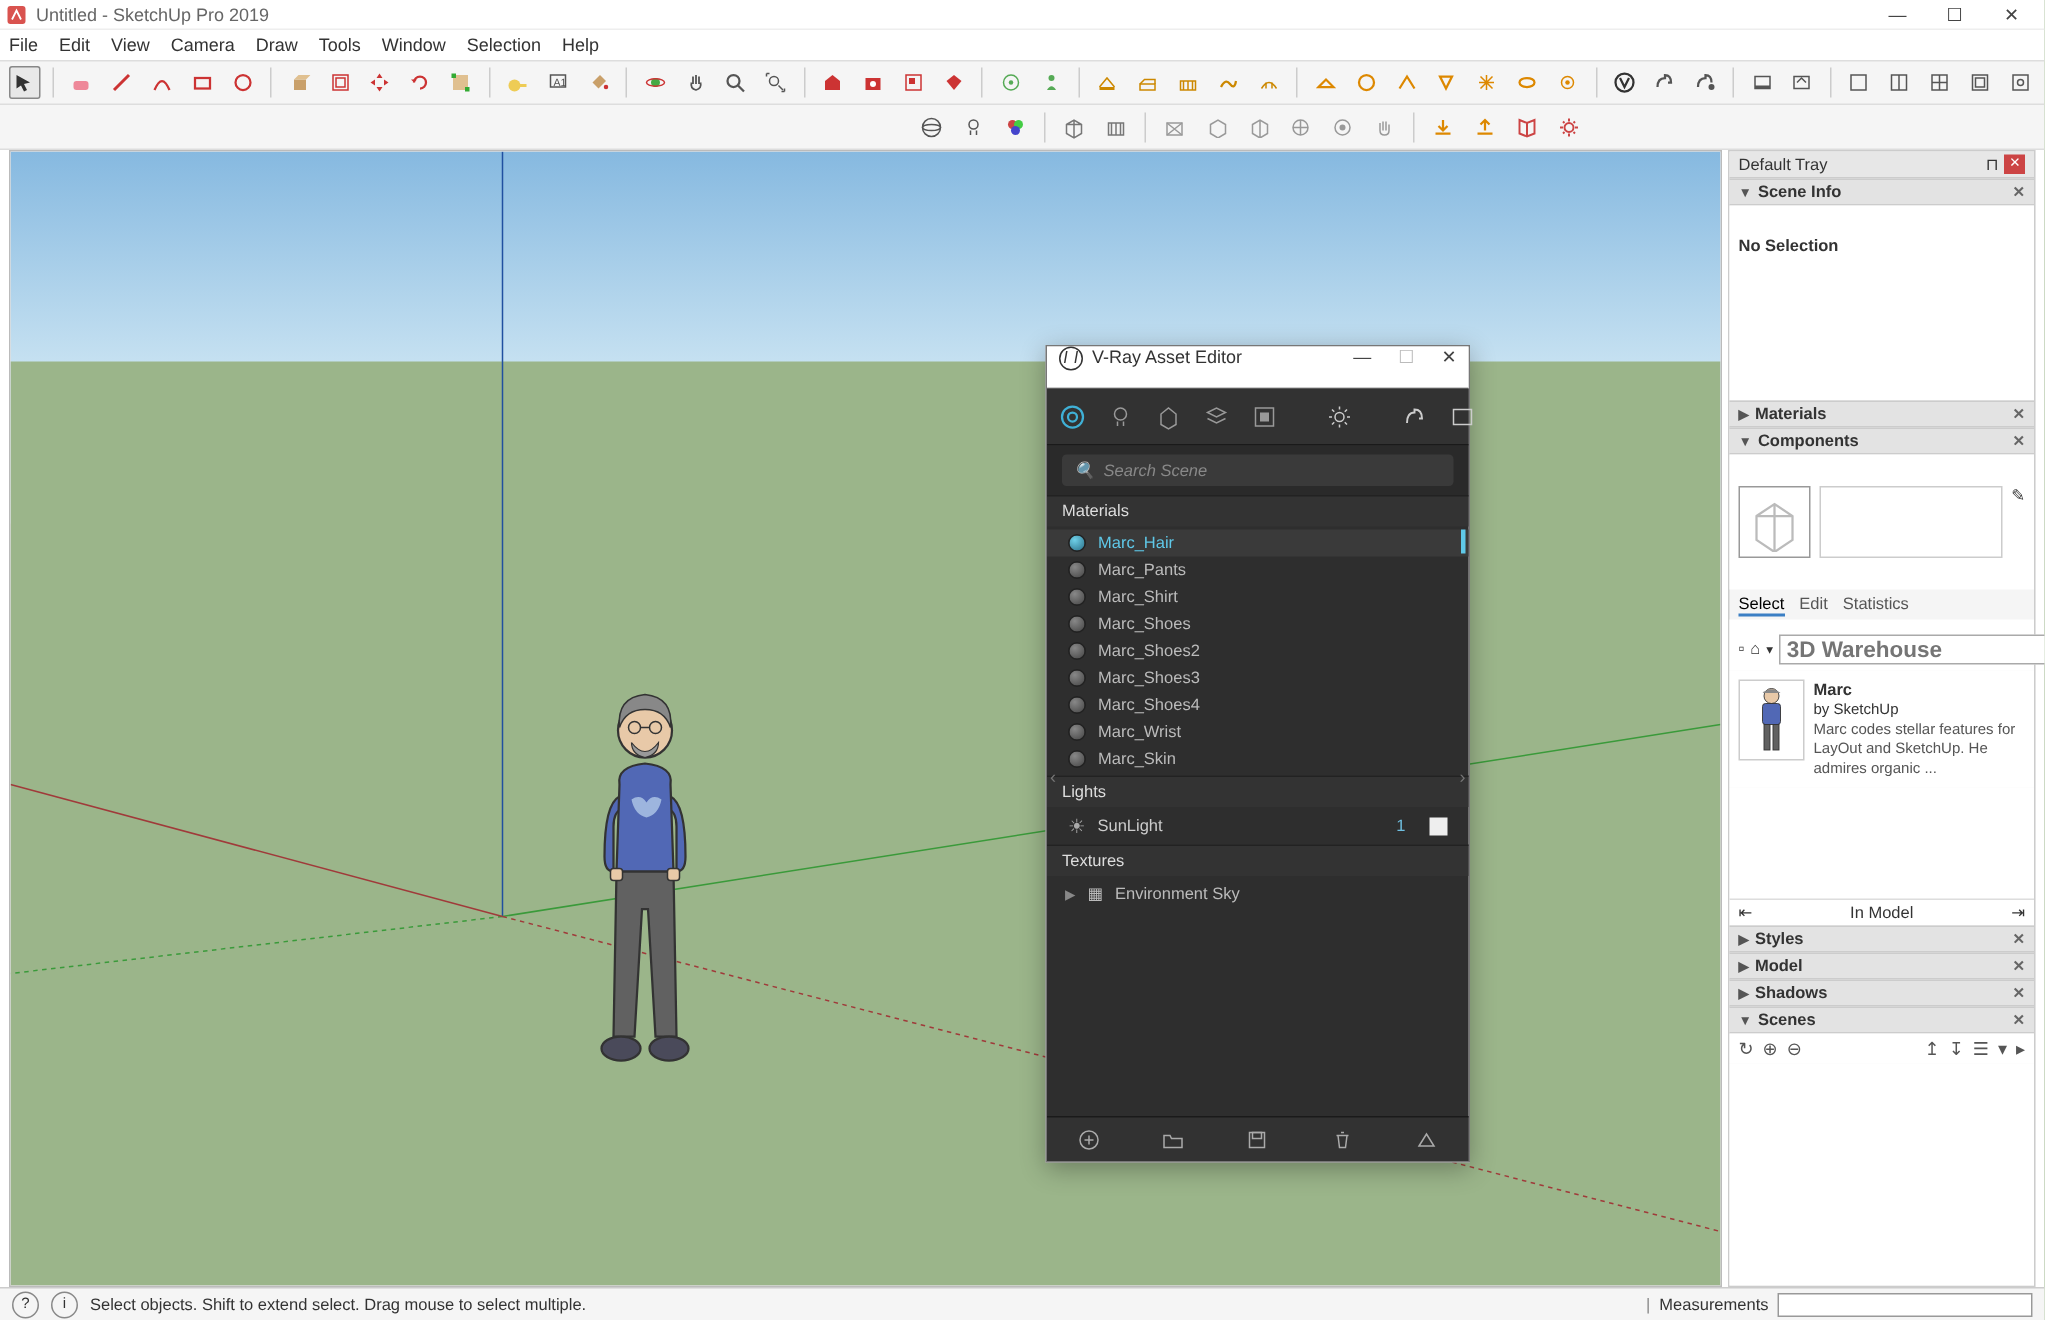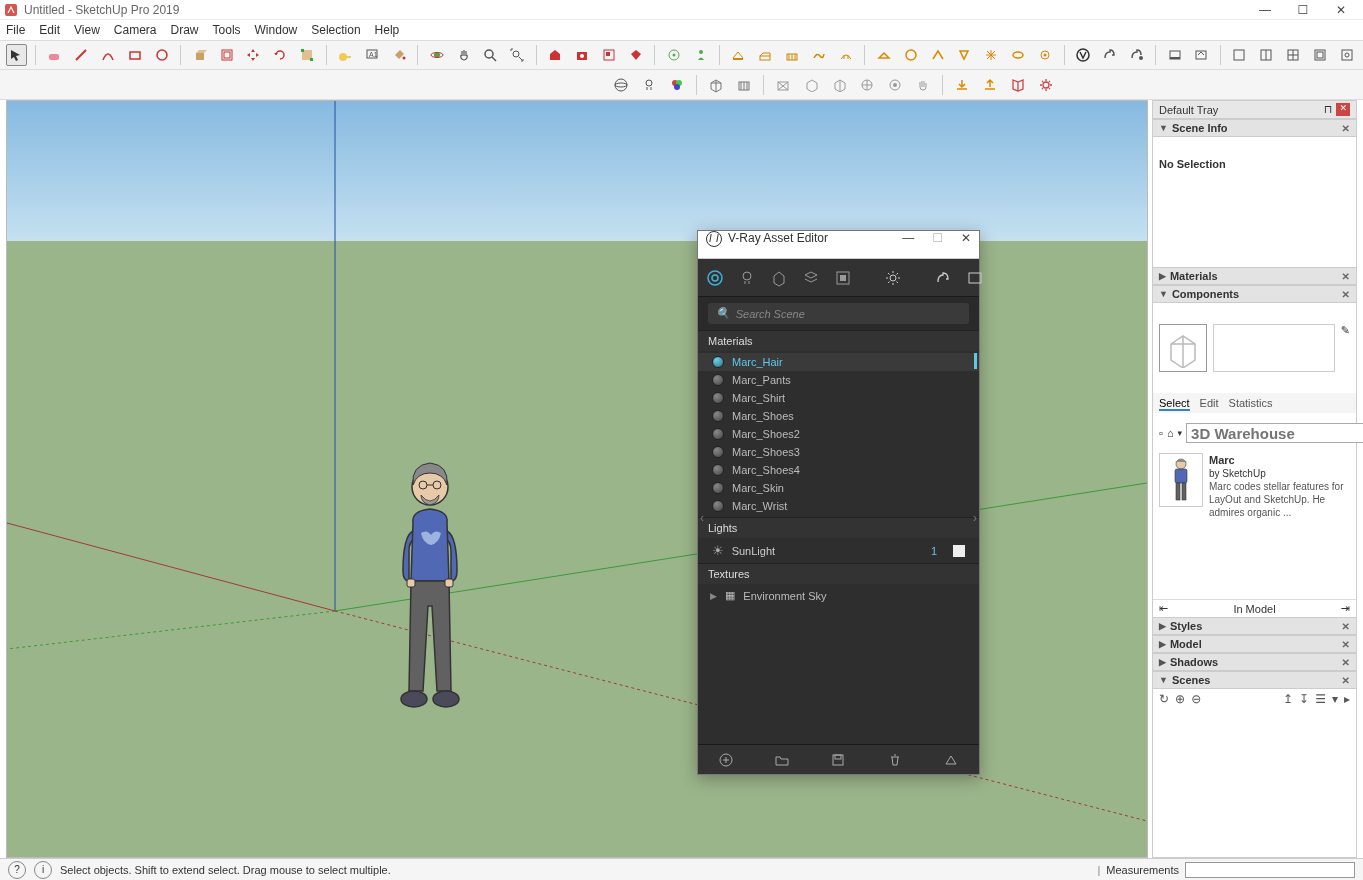--- a/index.html
+++ b/index.html
@@ -713,25 +713,25 @@
       <div class="vray-item">
           <span class="ball"></span>
           <span>Marc_Shoes3</span>
         </div>
       <div class="vray-item">
           <span class="ball"></span>
           <span>Marc_Shoes4</span>
         </div>
       <div class="vray-item">
           <span class="ball"></span>
+          <span>Marc_Wrist</span>
+        </div>
+      <div class="vray-item">
+          <span class="ball"></span>
           <span>Marc_Skin</span>
-        </div>
-      <div class="vray-item">
-          <span class="ball"></span>
-          <span>Marc_Wrist</span>
         </div>
     </div>
     <div class="vray-section">Lights</div>
     <div class="vray-light">
       <span class="sun">☀</span>
       <span>SunLight</span>
       <span class="count">1</span>
       <span class="chk"></span>
     </div>
     <div class="vray-section">Textures</div>

